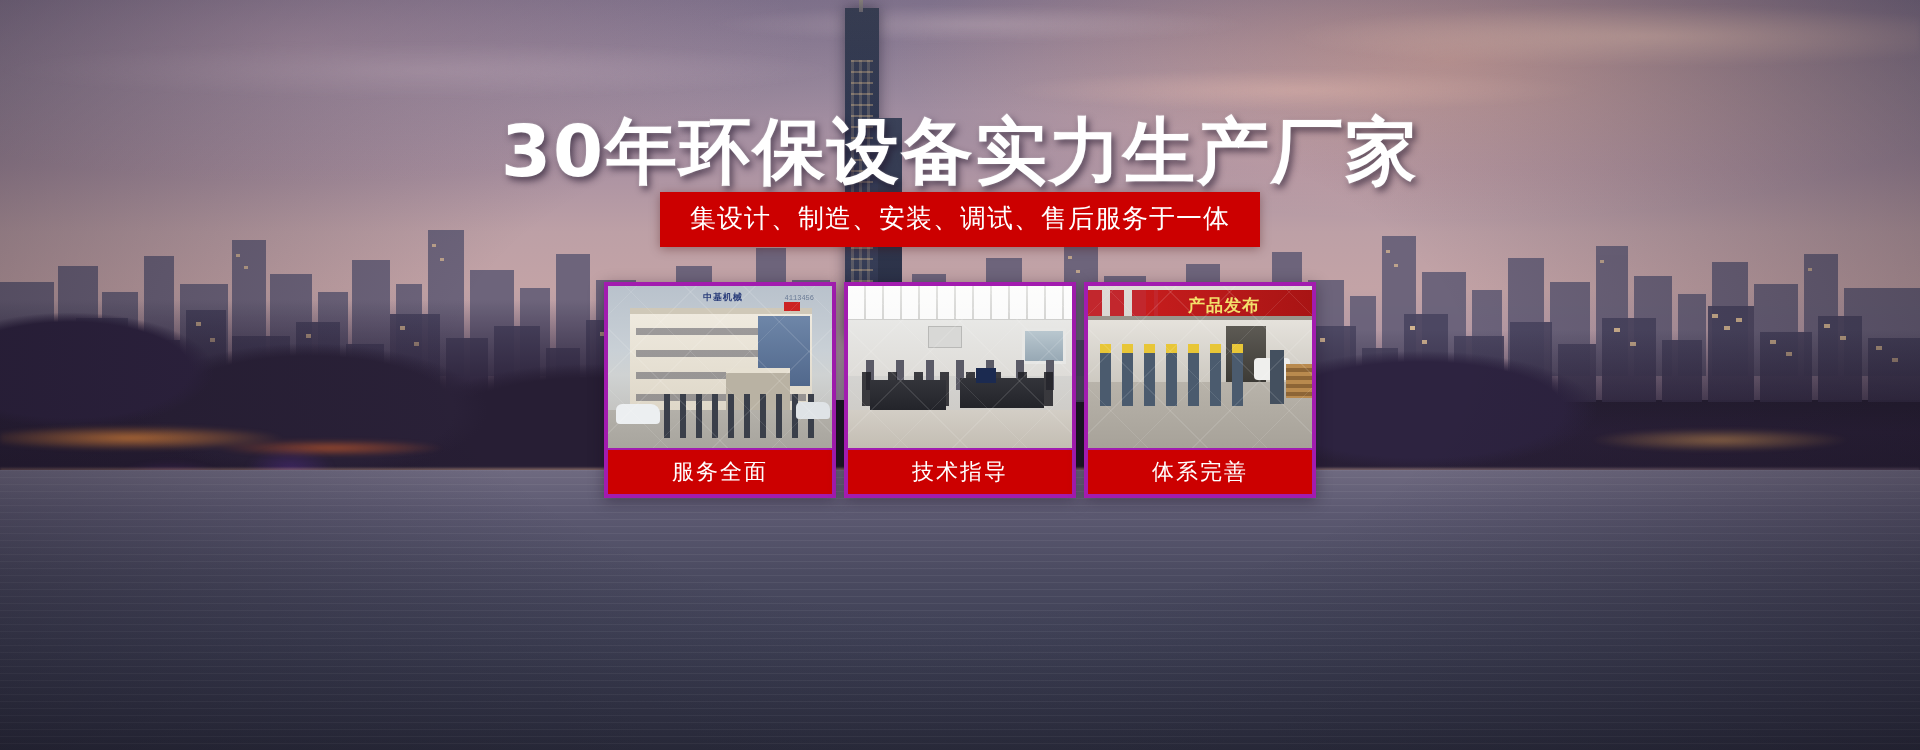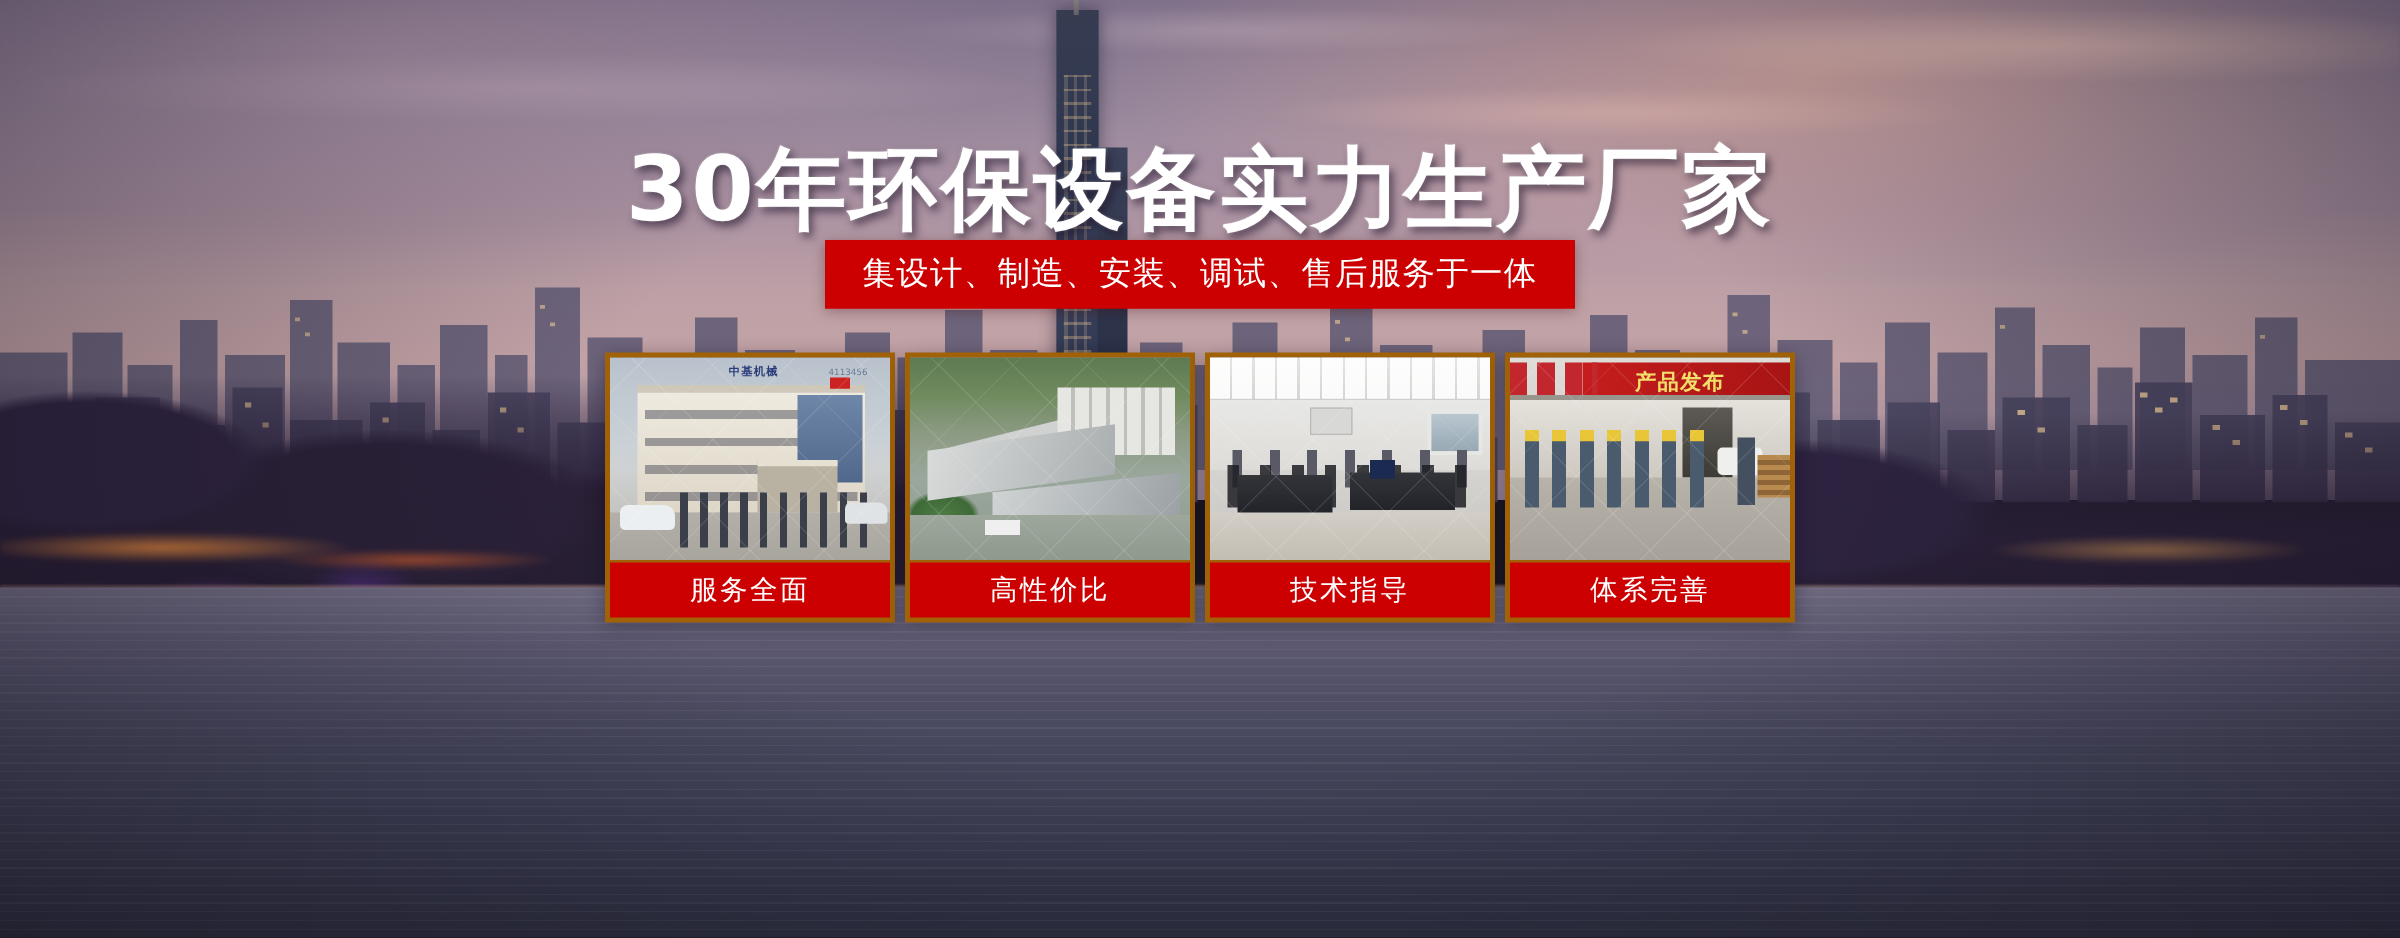--- a/index.html
+++ b/index.html
@@ -129,23 +129,23 @@
   }
   .subtitle-text {
     font-size:26px; color:#ffffff; font-weight:500; letter-spacing:1px; white-space:nowrap;font-family:Liberation Serif, serif;
   }
 
   .cards {
     position:absolute; top:282px; left:50%; transform:translateX(-50%);
     display:flex; gap:8px;
   }
   .card {
-    width:232px; background:#a16207; padding:4px 4px 0 4px;
+    width:232px; background:#a21caf; padding:4px 4px 0 4px;
     box-shadow:0 3px 14px rgba(20,10,30,.38);
-    display:flex; flex-direction:column;
+    display:flex; flex-direction:column;font-family:Liberation Mono, monospace;
   }
   .card-photo {
     width:224px; height:162px; position:relative; overflow:hidden; background:#888;
   }
   .card-label {
     height:44px; background:#cc0000; color:#fff; font-size:22px; font-weight:500;
     display:flex; align-items:center; justify-content:center; letter-spacing:2px;
     width:224px; margin:2px 0 4px 0;
   }
   .wm {
@@ -434,35 +434,20 @@
             <div class="ground"></div>
             <div class="people"></div>
             <div class="car"></div>
             <div class="car2"></div>
           </div>
           <div class="wm"></div>
         </div>
         <div class="card-label">服务全面</div>
       </div>
 
-      <div class="card">
-        <div class="card-photo">
-          <div class="p2">
-            <div class="green"></div>
-            <div class="conveyor"></div>
-            <div class="tanks"></div>
-            <div class="roof1"></div>
-            <div class="roof2"></div>
-            <div class="yard"></div>
-            <div class="truck"></div>
-          </div>
-          <div class="wm"></div>
-        </div>
-        <div class="card-label">高性价比</div>
-      </div>
 
       <div class="card">
         <div class="card-photo">
           <div class="p3">
             <div class="ceil"></div>
             <div class="wall"></div>
             <div class="board"></div>
             <div class="win"></div>
             <div class="floor"></div>
             <div class="ppl"></div>

